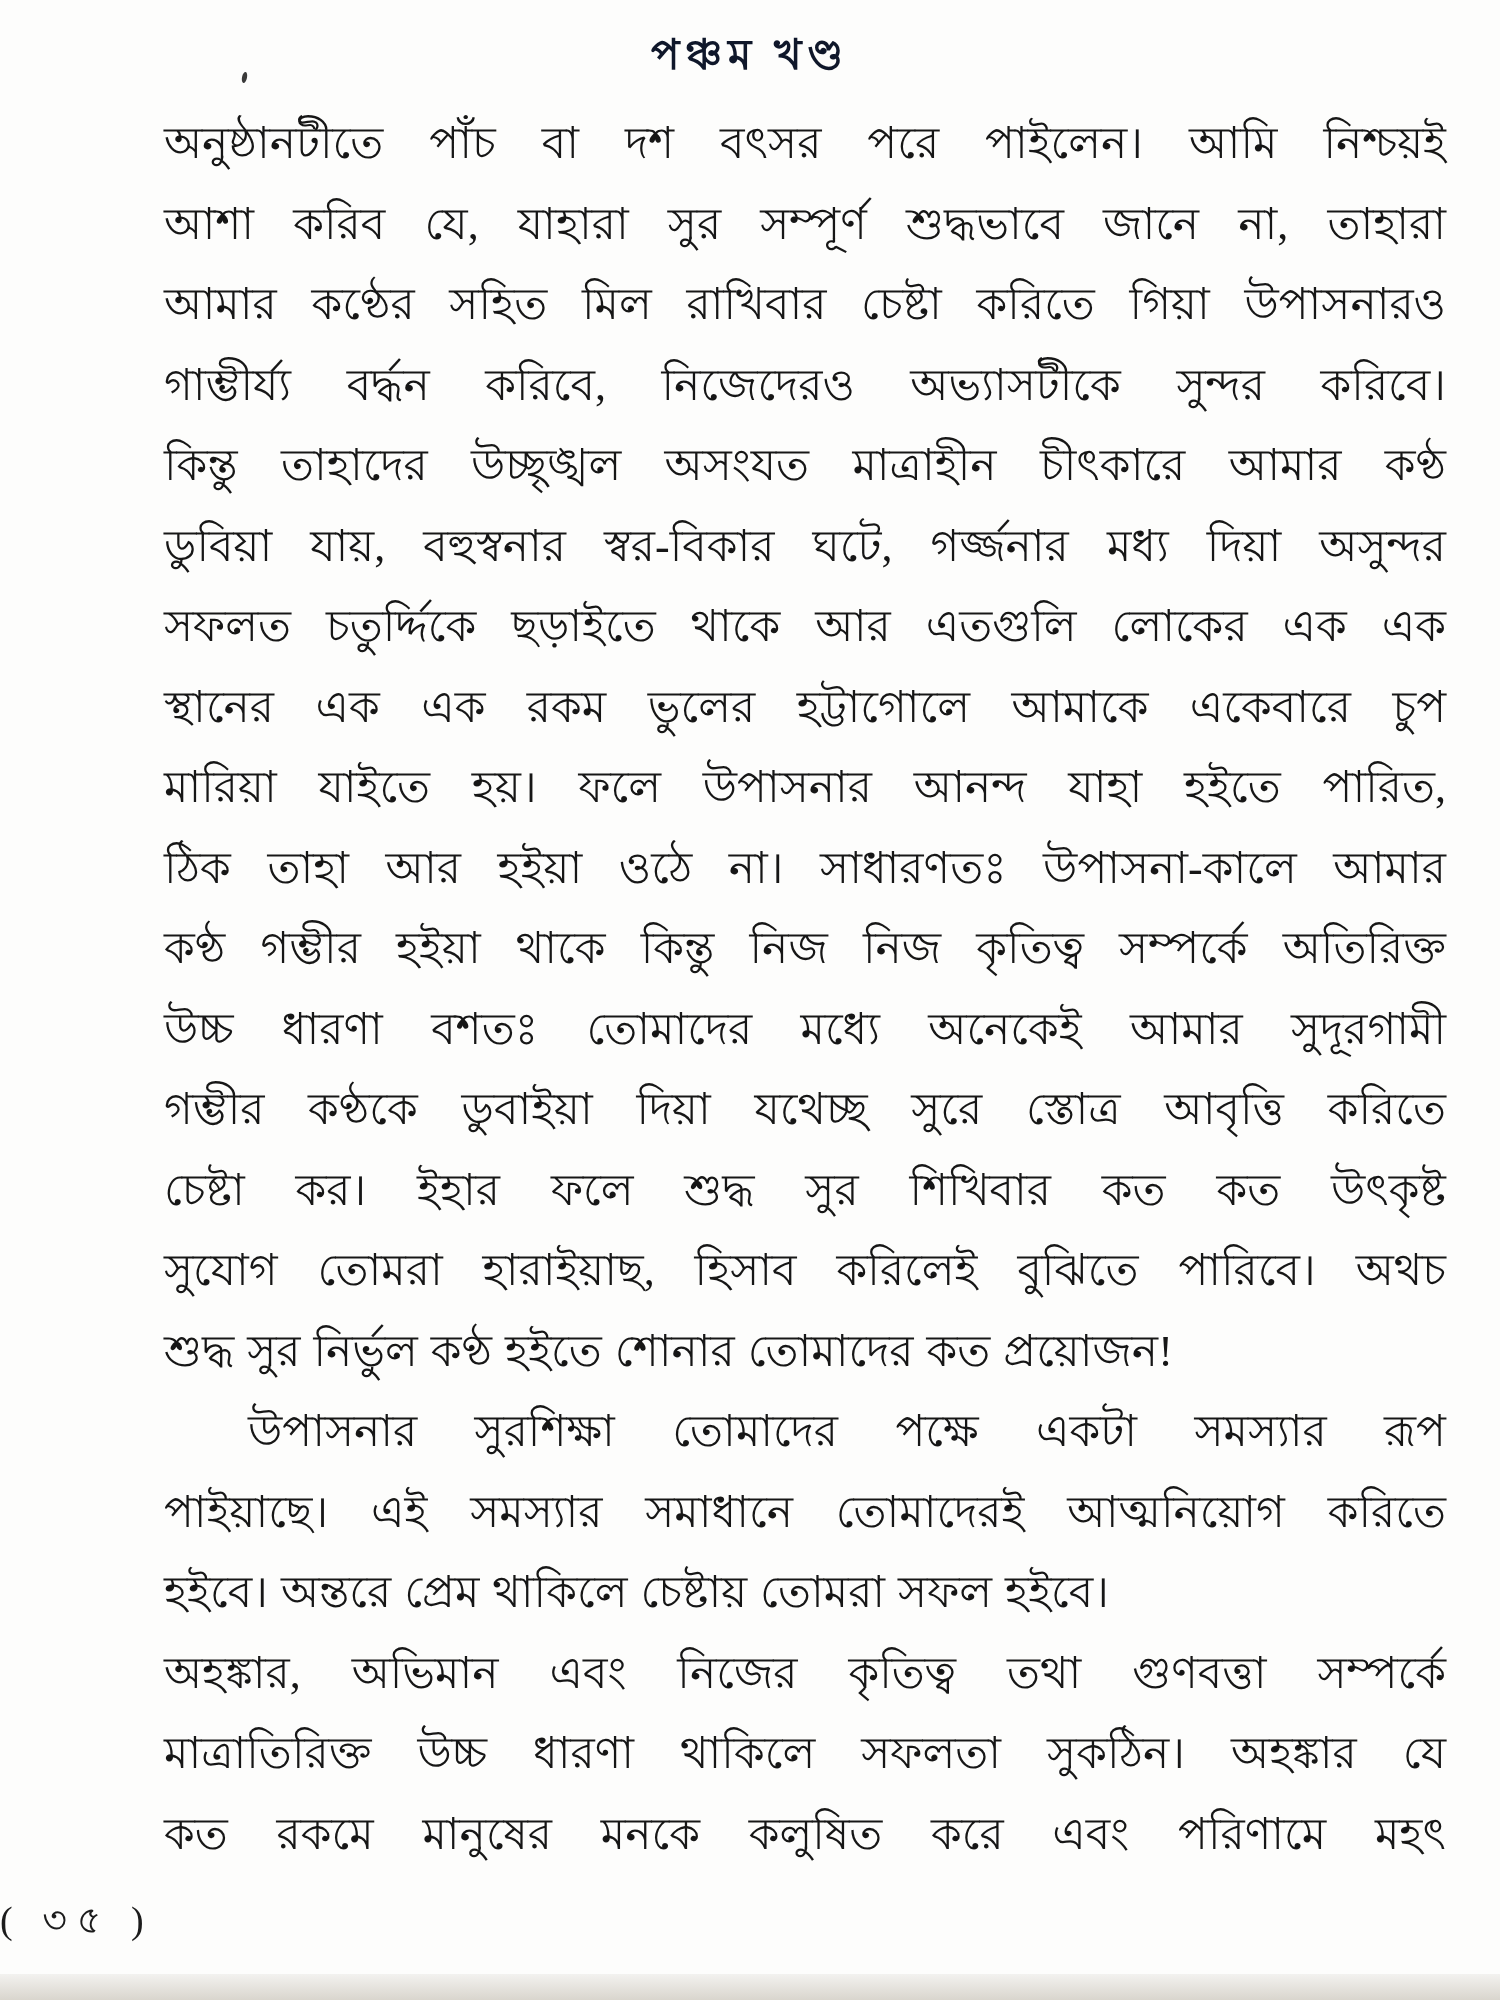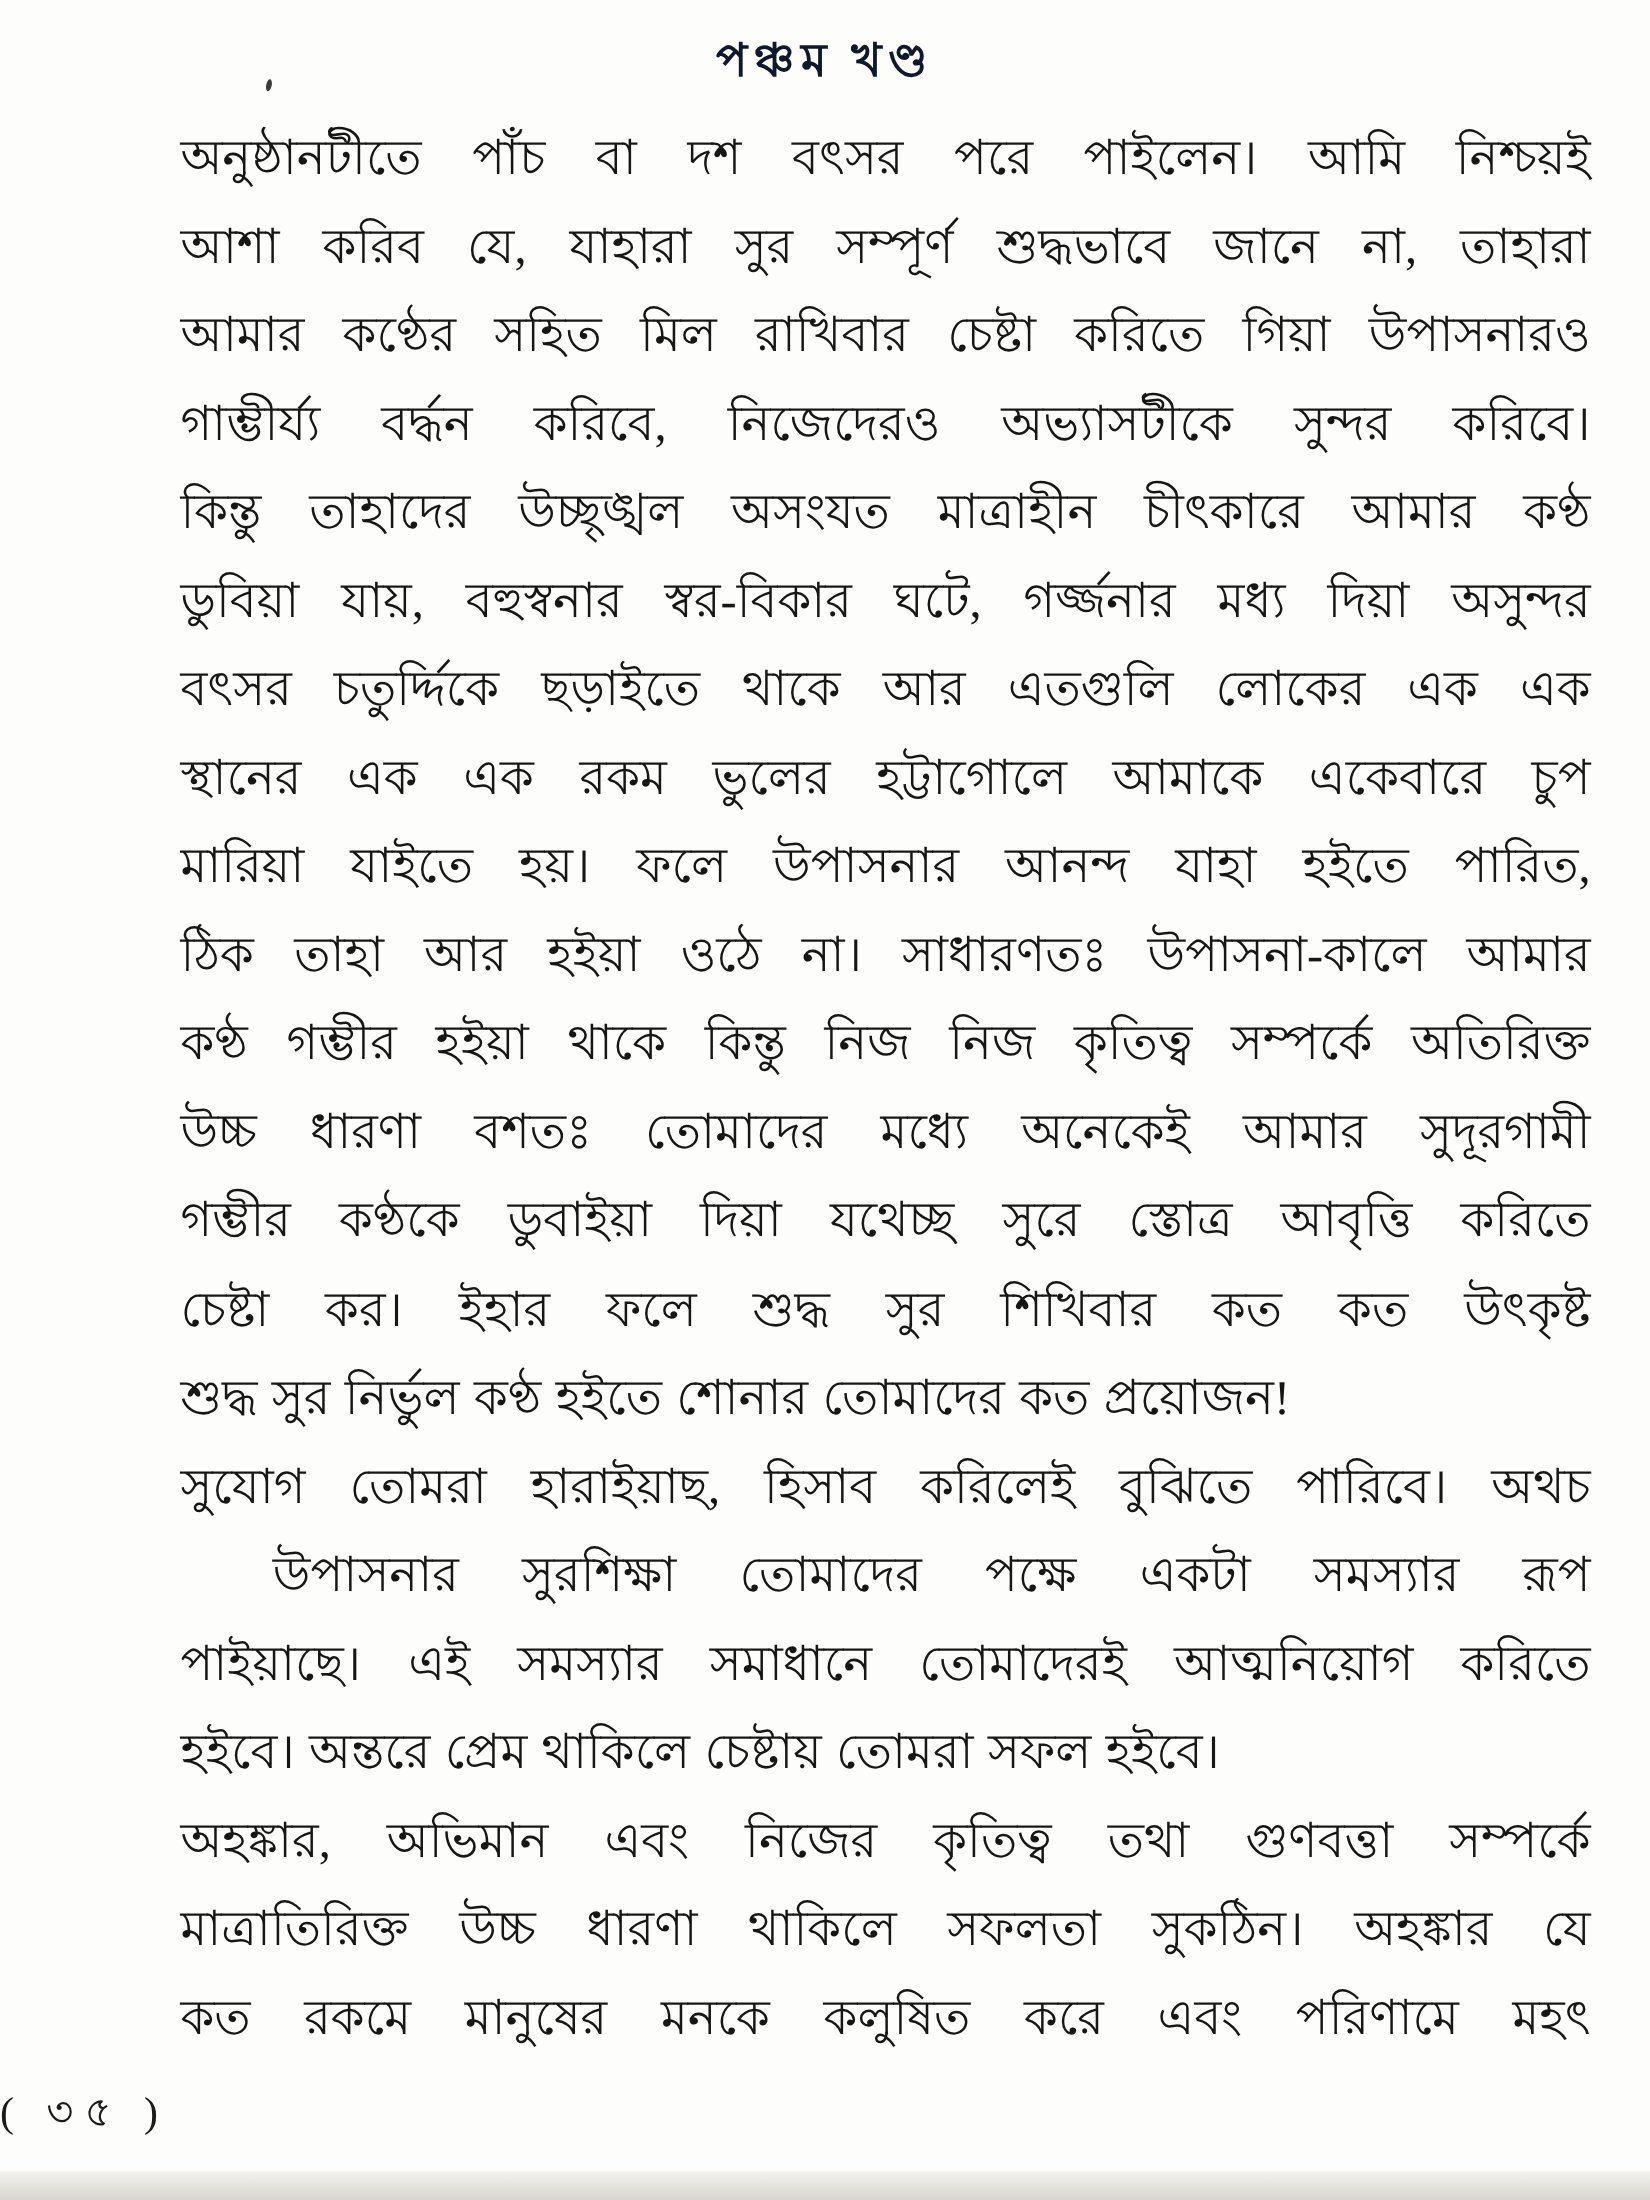--- a/index.html
+++ b/index.html
@@ -93,30 +93,30 @@
 
   <div class="page-header">পঞ্চম খণ্ড</div>
 
   <div class="text-block">
       <div class="line">অনুষ্ঠানটীতে পাঁচ বা দশ বৎসর পরে পাইলেন। আমি নিশ্চয়ই</div>
       <div class="line">আশা করিব যে, যাহারা সুর সম্পূর্ণ শুদ্ধভাবে জানে না, তাহারা</div>
       <div class="line">আমার কণ্ঠের সহিত মিল রাখিবার চেষ্টা করিতে গিয়া উপাসনারও</div>
       <div class="line">গাম্ভীর্য্য বর্দ্ধন করিবে, নিজেদেরও অভ্যাসটীকে সুন্দর করিবে।</div>
       <div class="line">কিন্তু তাহাদের উচ্ছৃঙ্খল অসংযত মাত্রাহীন চীৎকারে আমার কণ্ঠ</div>
       <div class="line">ডুবিয়া যায়, বহুস্বনার স্বর-বিকার ঘটে, গর্জ্জনার মধ্য দিয়া অসুন্দর</div>
-      <div class="line">বৎসর চতুর্দ্দিকে ছড়াইতে থাকে আর এতগুলি লোকের এক এক</div>
+      <div class="line">সফলত চতুর্দ্দিকে ছড়াইতে থাকে আর এতগুলি লোকের এক এক</div>
       <div class="line">স্থানের এক এক রকম ভুলের হট্টাগোলে আমাকে একেবারে চুপ</div>
       <div class="line">মারিয়া যাইতে হয়। ফলে উপাসনার আনন্দ যাহা হইতে পারিত,</div>
       <div class="line">ঠিক তাহা আর হইয়া ওঠে না। সাধারণতঃ উপাসনা-কালে আমার</div>
       <div class="line">কণ্ঠ গম্ভীর হইয়া থাকে কিন্তু নিজ নিজ কৃতিত্ব সম্পর্কে অতিরিক্ত</div>
       <div class="line">উচ্চ ধারণা বশতঃ তোমাদের মধ্যে অনেকেই আমার সুদূরগামী</div>
       <div class="line">গম্ভীর কণ্ঠকে ডুবাইয়া দিয়া যথেচ্ছ সুরে স্তোত্র আবৃত্তি করিতে</div>
       <div class="line">চেষ্টা কর। ইহার ফলে শুদ্ধ সুর শিখিবার কত কত উৎকৃষ্ট</div>
+      <div class="line">সুযোগ তোমরা হারাইয়াছ, হিসাব করিলেই বুঝিতে পারিবে। অথচ</div>
       <div class="line short">শুদ্ধ সুর নির্ভুল কণ্ঠ হইতে শোনার তোমাদের কত প্রয়োজন!</div>
-      <div class="line">সুযোগ তোমরা হারাইয়াছ, হিসাব করিলেই বুঝিতে পারিবে। অথচ</div>
       <div class="line indent">উপাসনার সুরশিক্ষা তোমাদের পক্ষে একটা সমস্যার রূপ</div>
       <div class="line">পাইয়াছে। এই সমস্যার সমাধানে তোমাদেরই আত্মনিয়োগ করিতে</div>
       <div class="line short">হইবে। অন্তরে প্রেম থাকিলে চেষ্টায় তোমরা সফল হইবে।</div>
       <div class="line">অহঙ্কার, অভিমান এবং নিজের কৃতিত্ব তথা গুণবত্তা সম্পর্কে</div>
       <div class="line">মাত্রাতিরিক্ত উচ্চ ধারণা থাকিলে সফলতা সুকঠিন। অহঙ্কার যে</div>
       <div class="line">কত রকমে মানুষের মনকে কলুষিত করে এবং পরিণামে মহৎ</div>
     </div>
 
   <div class="page-footer">( ৩৫ )</div>
 

